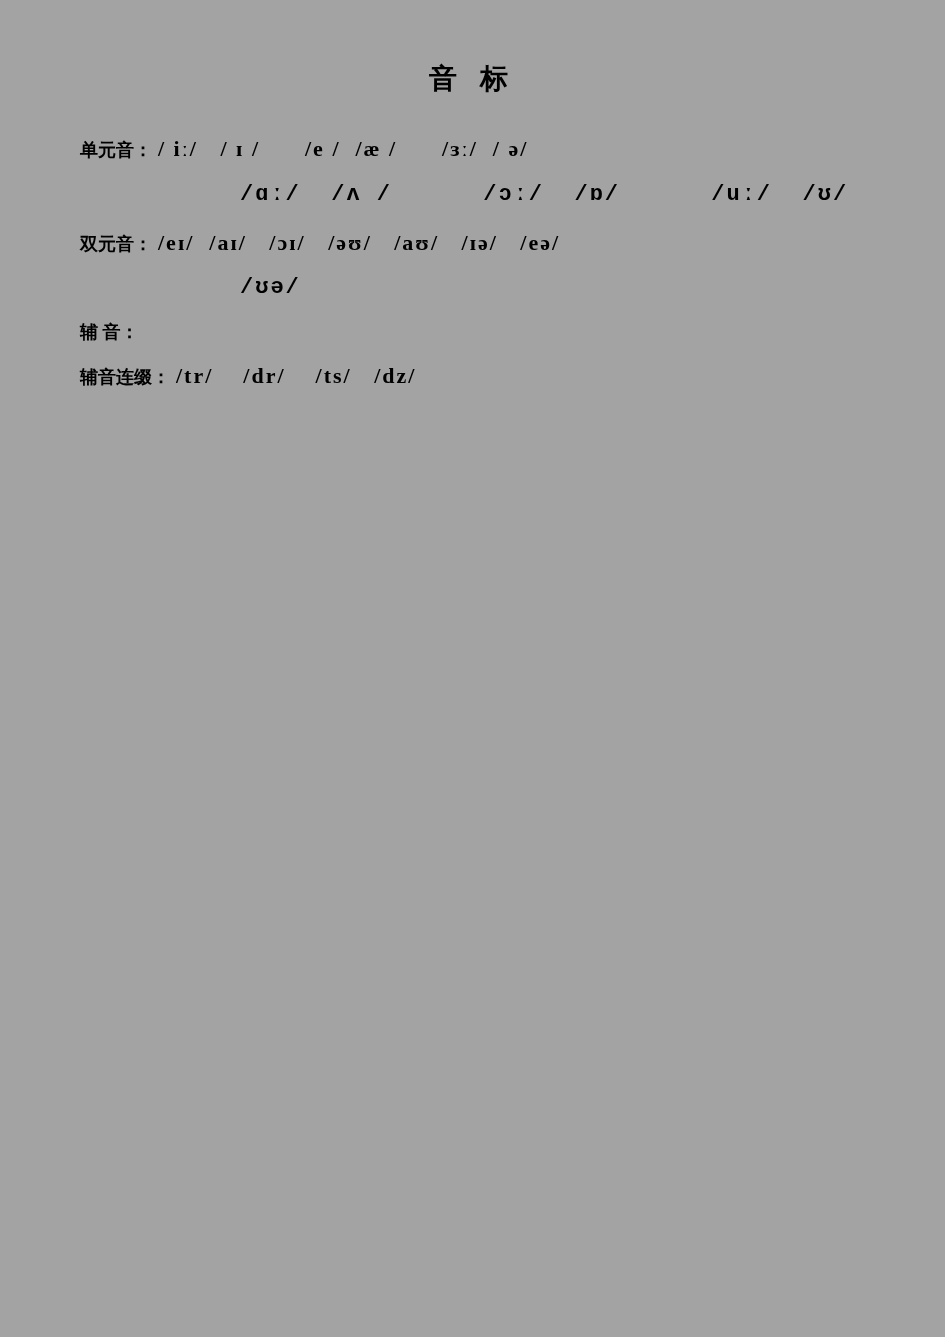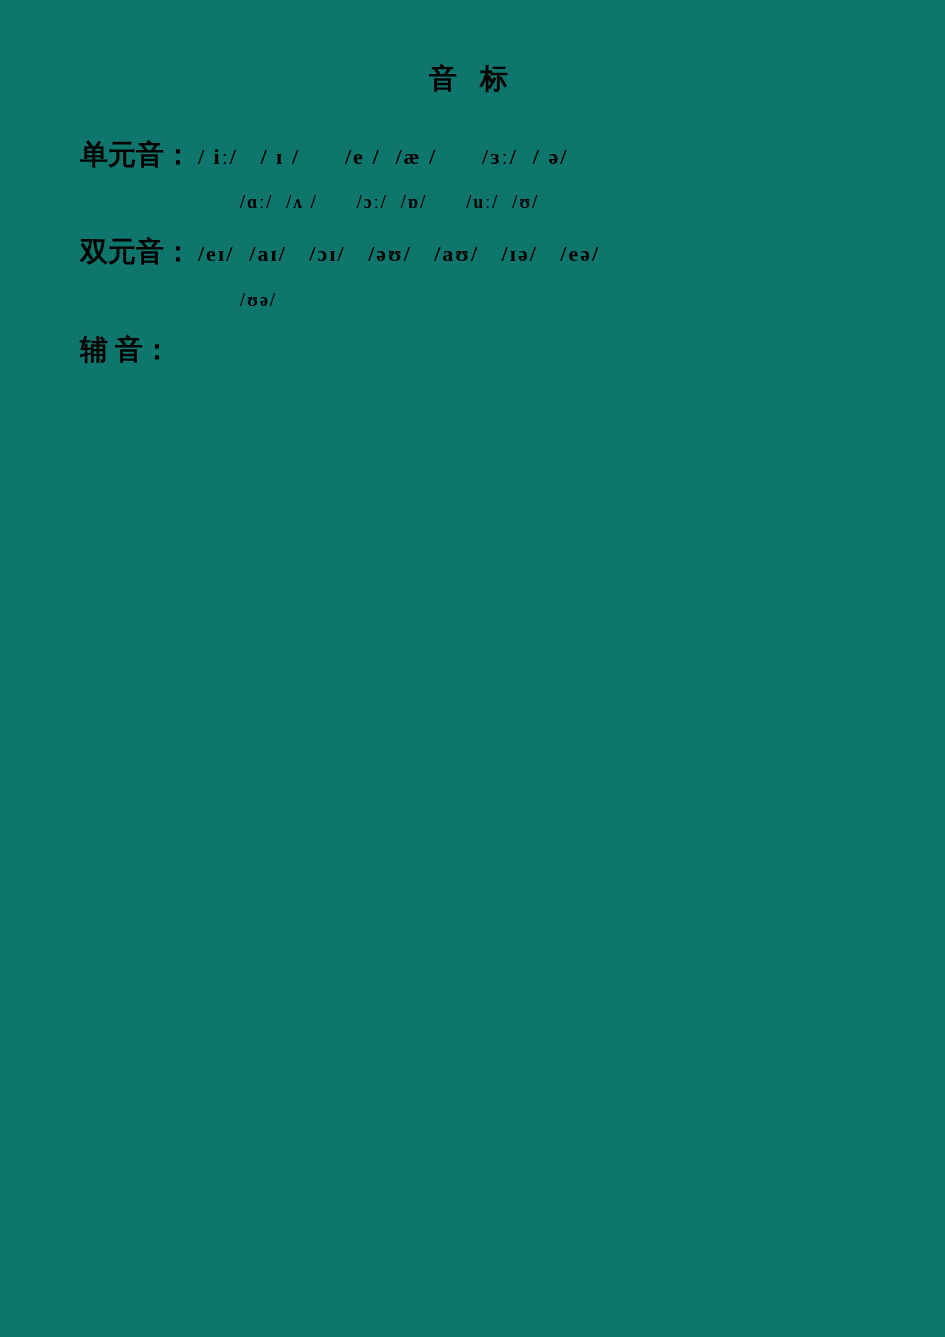--- a/index.html
+++ b/index.html
@@ -12,21 +12,21 @@
       background: #ffffff;
       width: 945px;
       min-height: 1337px;
       font-family: "SimSun", "宋体", serif;
       color: #000000;
     }
 
     .page {
       width: 945px;
       min-height: 1337px;
-      background: #0f766e;
+      background: #a3a3a3;
       padding: 60px 80px 60px 80px;
     }
 
     .title {
       text-align: center;
       font-size: 28px;
       font-weight: bold;
       letter-spacing: 8px;
       margin-bottom: 30px;
       font-family: "SimSun", "宋体", serif;
@@ -38,38 +38,38 @@
     }
 
     .section-row {
       display: flex;
       align-items: baseline;
       flex-wrap: wrap;
       margin-bottom: 4px;
     }
 
     .label {
-      font-size: 28px;
+      font-size: 18px;
       font-weight: bold;
       font-family: "SimSun", "宋体", serif;
       white-space: nowrap;
       margin-right: 6px;
     }
 
     .phonemes {
       font-size: 22px;
       font-weight: bold;
       font-family: "Times New Roman", "SimSun", serif;
       letter-spacing: 2px;
     }
 
     .phonemes-indent {
-      font-size: 18px;
+      font-size: 22px;
       font-weight: bold;
-      font-family: Liberation Serif, serif;
+      font-family: Liberation Mono, monospace;
       letter-spacing: 2px;
       padding-left: 160px;
     }
   </style>
 </head>
 <body>
 
 <div class="page">
   <div class="title">音 标</div>
 
@@ -92,13 +92,19 @@
       <span class="phonemes-indent">/ʊə/</span>
     </div>
   </div>
 
   <div class="section">
     <div class="section-row">
       <span class="label">辅 音：</span>
     </div>
   </div>
 
+  <div class="section">
+    <div class="section-row">
+      <span class="label">辅音连缀：</span>
+      <span class="phonemes">/tr/&nbsp;&nbsp;&nbsp;&nbsp;/dr/&nbsp;&nbsp;&nbsp;&nbsp;/ts/&nbsp;&nbsp;&nbsp;/dz/</span>
+    </div>
+  </div>
 </div>
 
 </body></html>

